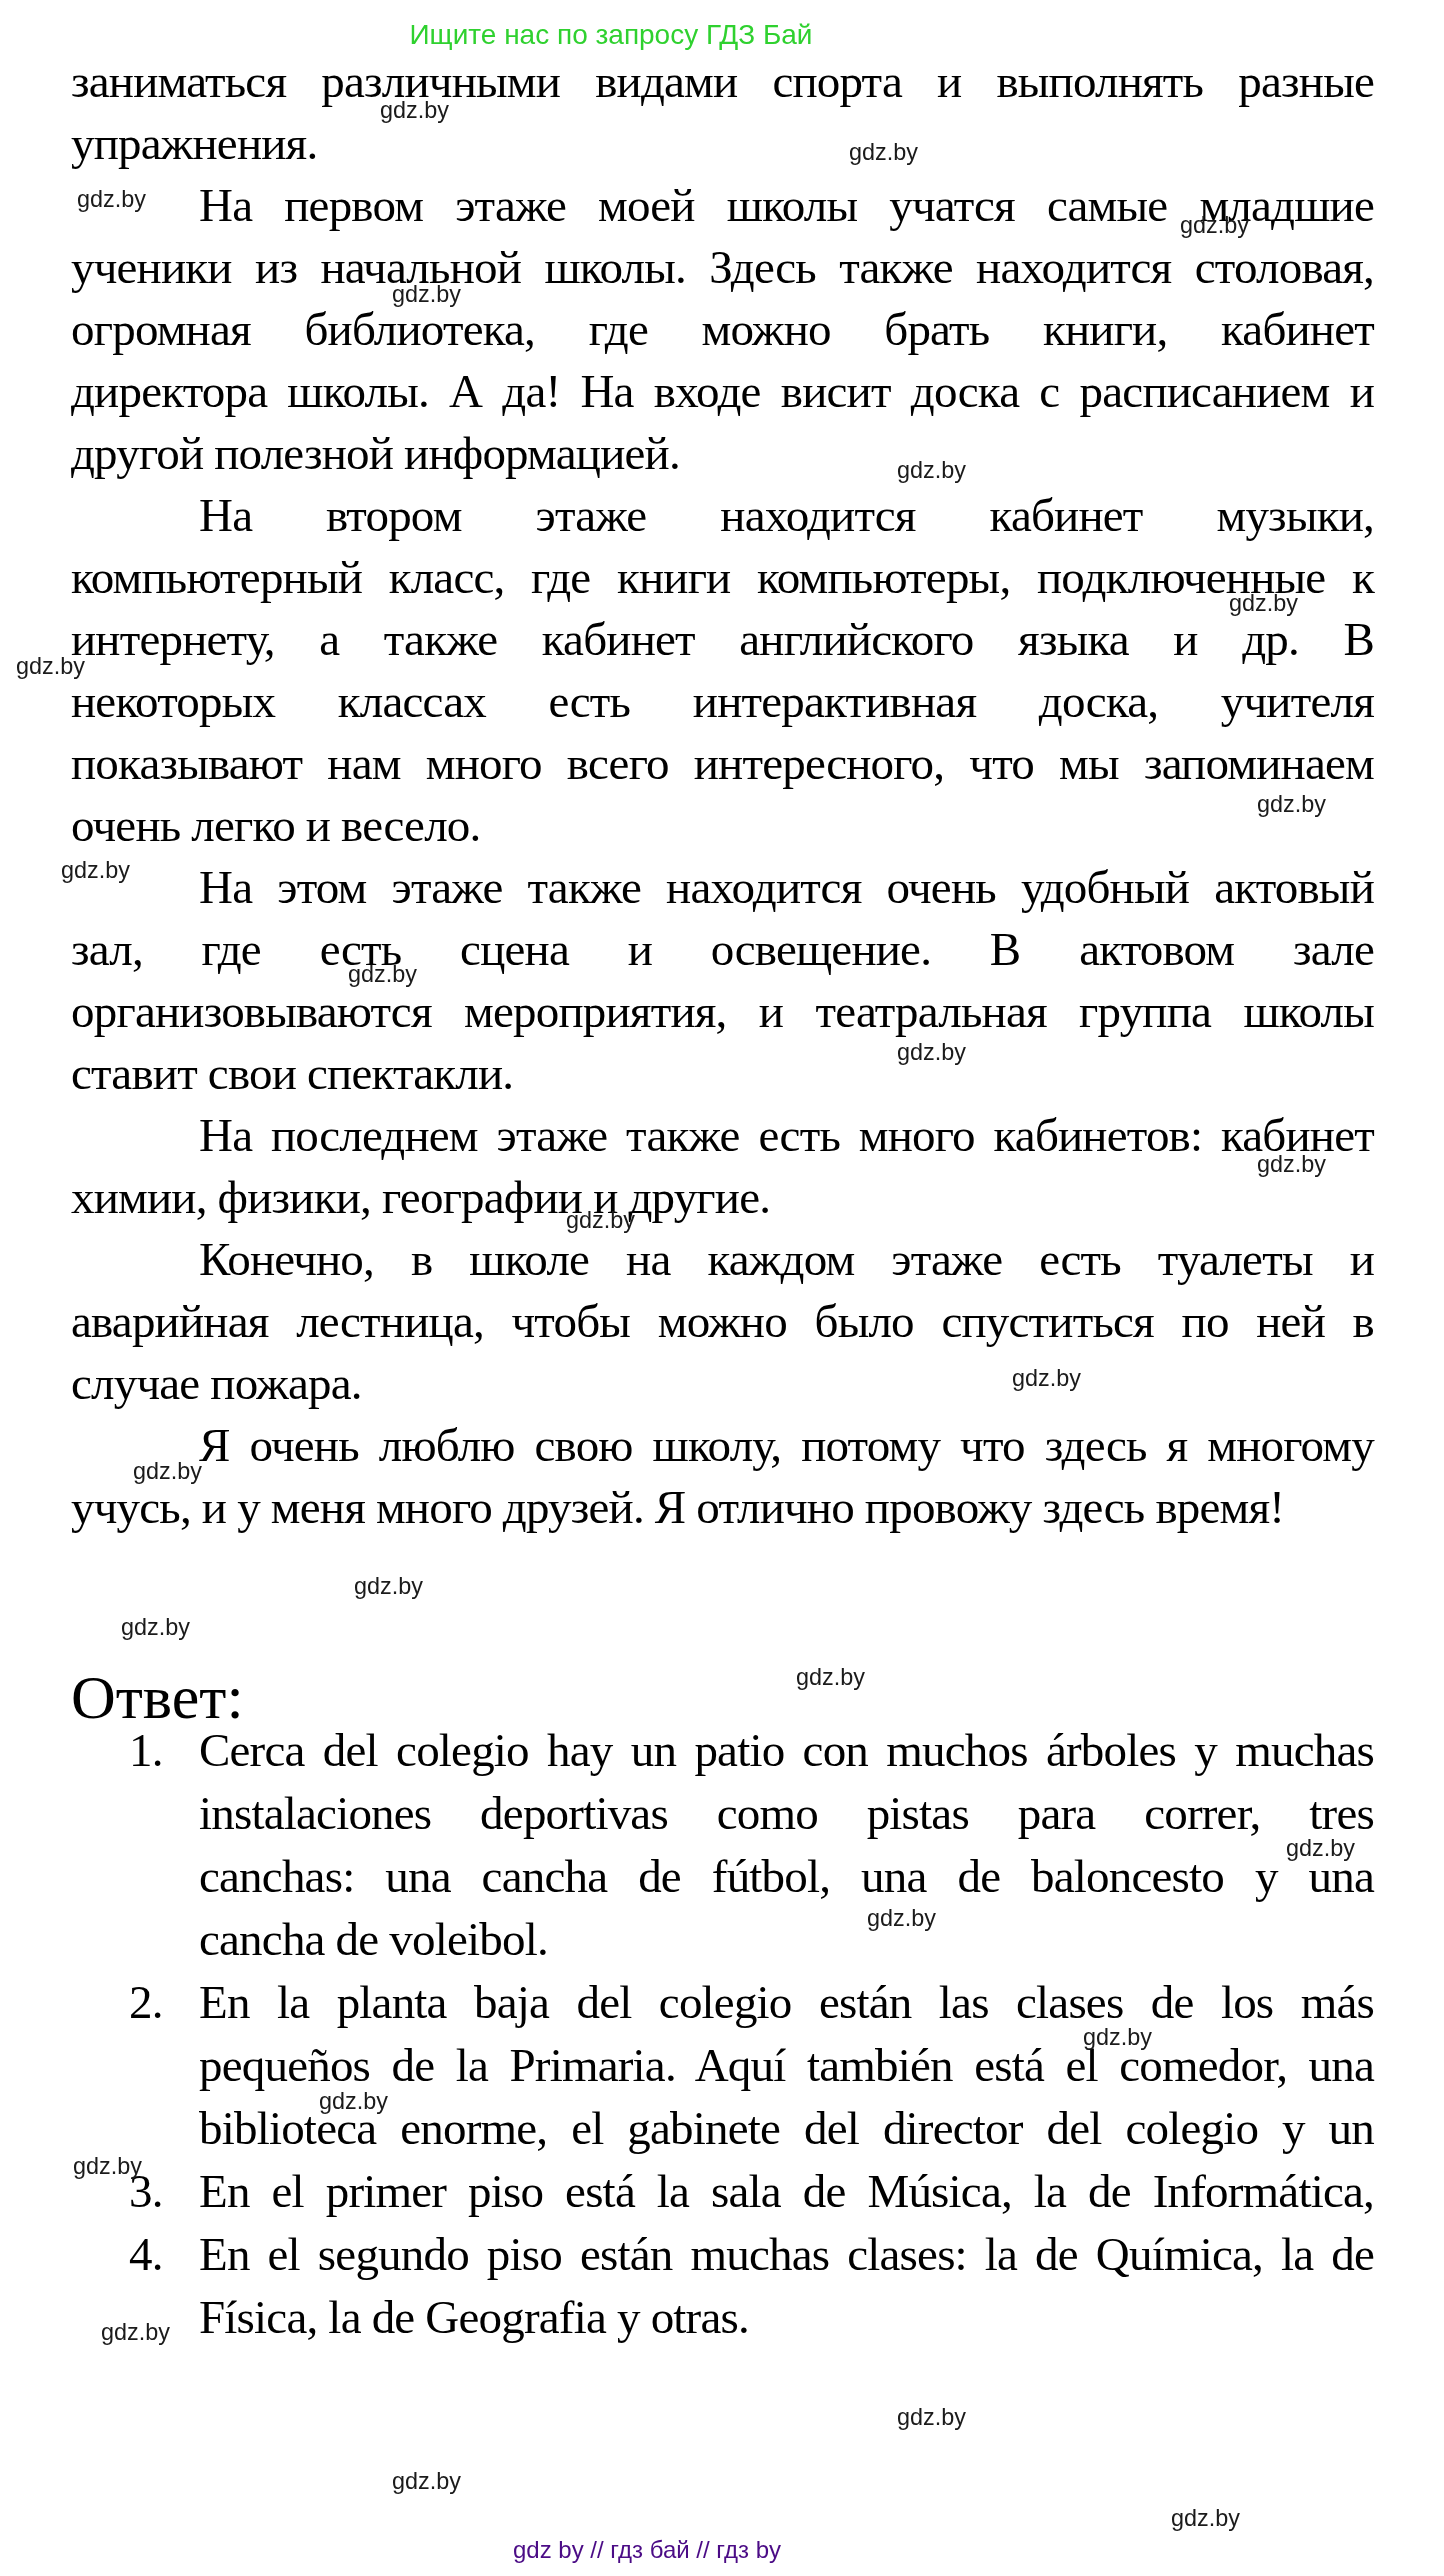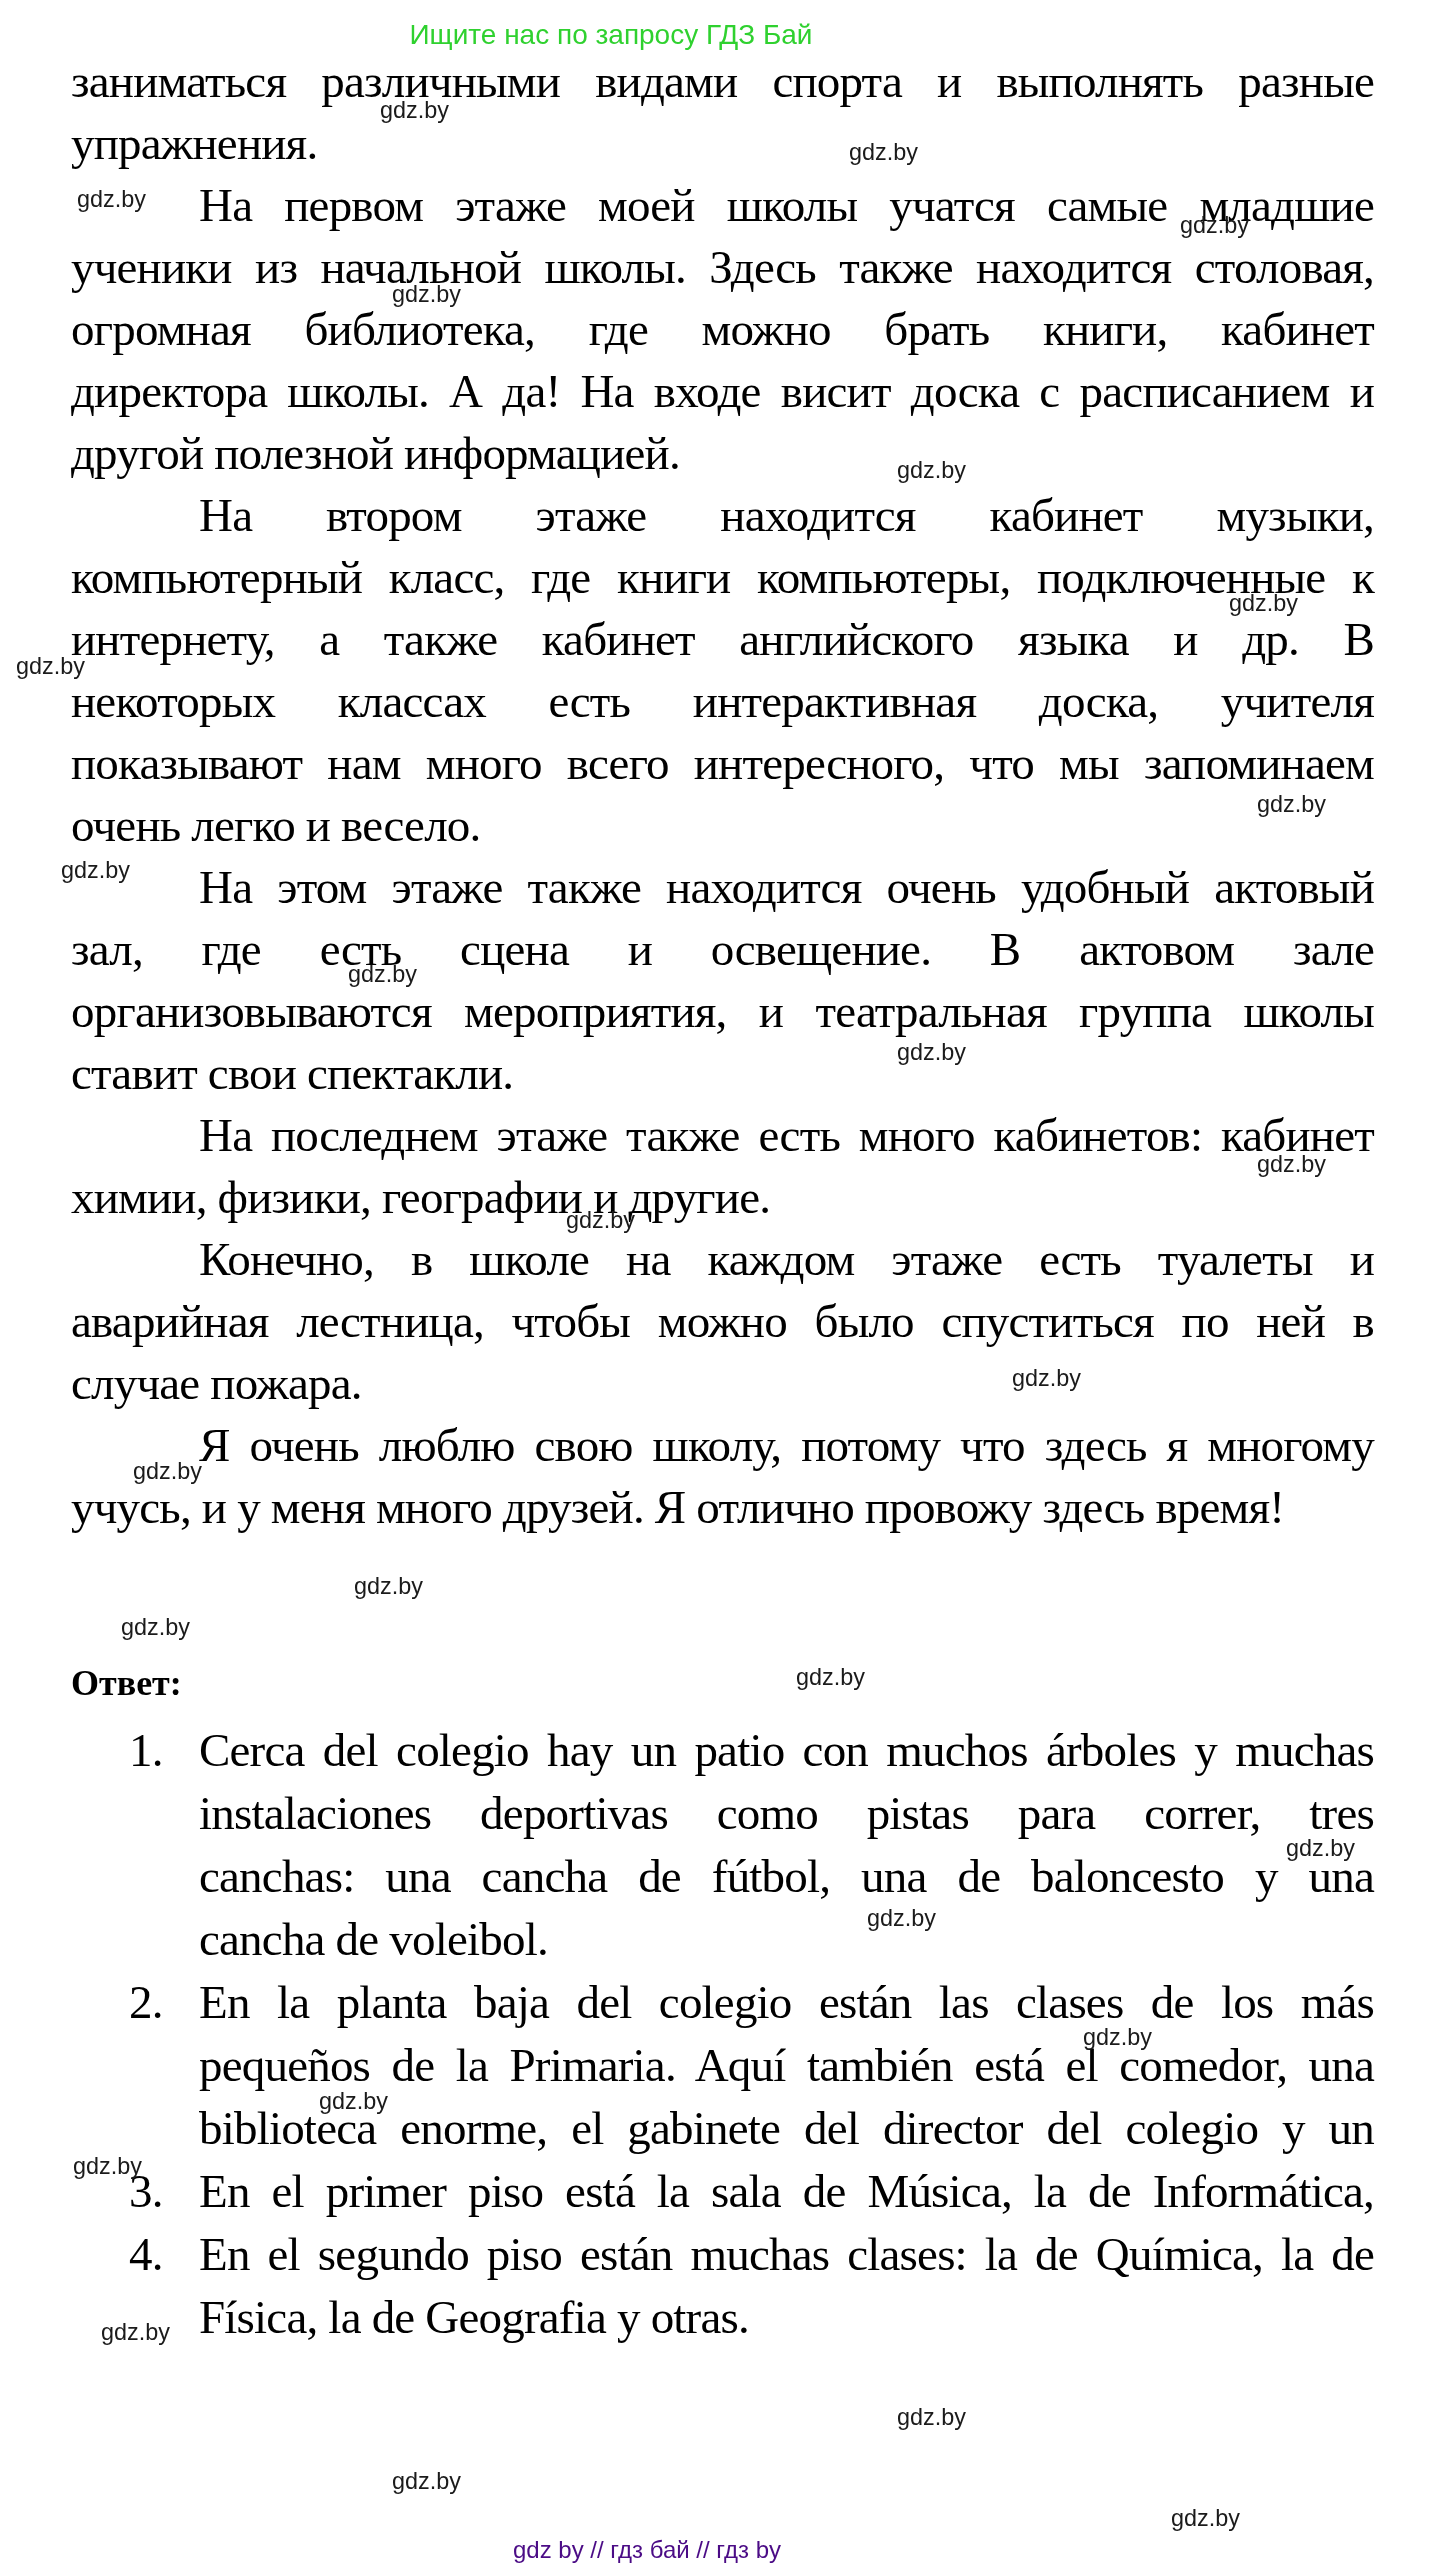--- a/index.html
+++ b/index.html
@@ -37,21 +37,21 @@
     font-size: 47px; line-height: 63px; letter-spacing: -0.8px;
     color: var(--text-color, #000);
   }
   .ln { text-align: justify; text-align-last: justify; }
   .ln.last { text-align-last: left; }
   .ln.indent { padding-left: 128px; }
 
   .answer-heading {
     position: absolute; left: 71px; top: 1662px;
     font-family: "Liberation Serif", serif;
-    font-weight: bold; font-size: 36px;
+    font-weight: normal; font-size: 62px;
     color: var(--text-color, #000);
   }
   .answer-item { position: relative; }
   .answer-item .ln { padding-left: 128px; }
   .answer-number { position: absolute; left: 58px; top: 0; }
 
   .watermark {
     position: absolute;
     font-family: "Liberation Sans", sans-serif;
     font-size: 23.4px; color: var(--watermark-color, #1b1b1b);

